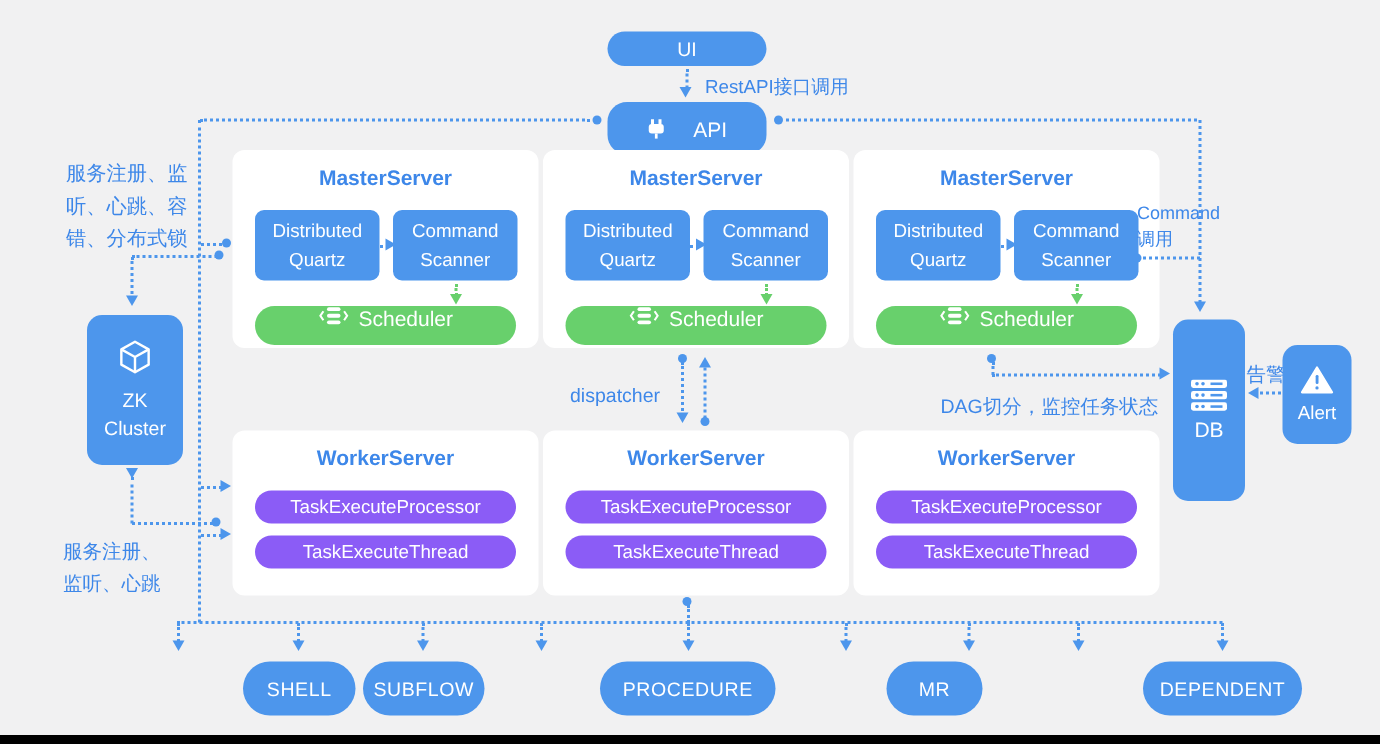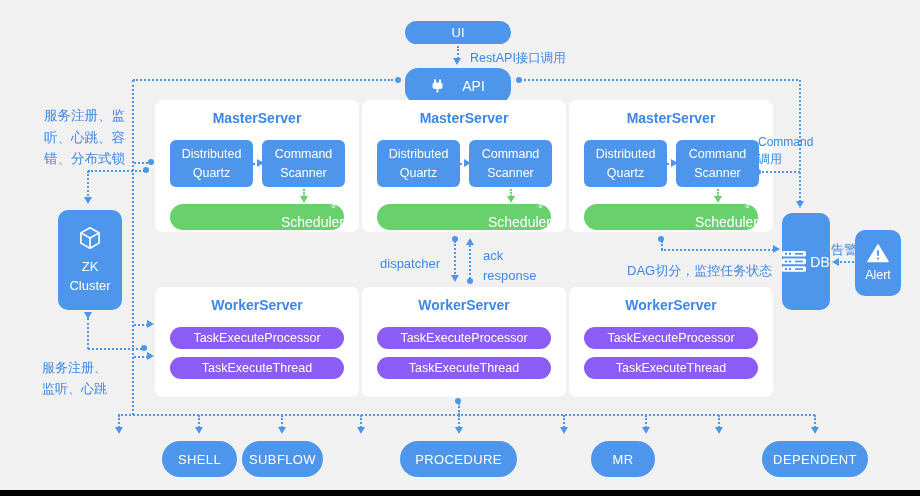--- a/index.html
+++ b/index.html
@@ -34,25 +34,25 @@
 
   
   .ui-pill{left:405px;top:21px;width:106px;height:23px;font-size:13px;border-radius:12px;}
   .api-pill{left:405px;top:68px;width:106px;height:35px;font-size:14px;border-radius:13px;gap:18px;}
   .rest-label{position:absolute;left:470px;top:50px;color:var(--label);font-size:12.5px;}
 
   
   .mini-box{position:absolute;background:var(--blue);color:#fff;border-radius:6px;display:flex;align-items:center;justify-content:center;text-align:center;font-size:12.5px;line-height:1.45;width:83px;height:47px;top:40px;}
   .mini-box.q{left:15px;}
   .mini-box.s{left:107px;}
-  .sched{position:absolute;left:15px;top:104px;width:174px;height:26px;background:var(--green);border-radius:13px;color:#fff;font-size:14px;display:flex;align-items:flex-end;justify-content:center;gap:6px;flex-direction:column;}
+  .sched{position:absolute;left:15px;top:104px;width:174px;height:26px;background:var(--green);border-radius:13px;color:#fff;font-size:14px;display:flex;align-items:flex-start;justify-content:center;gap:6px;}
   .wpill{position:absolute;left:15px;width:174px;height:22px;background:#8b5cf6;border-radius:11px;color:#fff;font-size:12.5px;display:flex;align-items:center;justify-content:center;}
 
   .zk{left:58px;top:210px;width:64px;height:100px;border-radius:10px;flex-direction:column;gap:7px;font-size:13px;text-align:center;line-height:1.45;}
-  .db{left:782px;top:213px;width:48px;height:97px;border-radius:10px;flex-direction:row;gap:4px;font-size:14px;}
+  .db{left:782px;top:213px;width:48px;height:121px;border-radius:10px;flex-direction:column;gap:4px;font-size:14px;}
   .alert{left:855px;top:230px;width:46px;height:66px;border-radius:10px;flex-direction:column;gap:5px;font-size:12.5px;}
 
   .task{top:441px;height:36px;font-size:13px;letter-spacing:.4px;border-radius:18px;}
 </style>
 </head>
 <body>
 
 <div id="canvas">
 
   <div class="node pill ui-pill">
@@ -178,22 +178,20 @@
     </div>
   </div>
 
   <div class="edot" style="left:452px;top:236px;"></div>
   <div class="dl-v" style="left:454px;top:241px;height:36px;"></div>
   <div class="arr down" style="left:451px;top:275px;"></div>
   <div class="arr up" style="left:466px;top:238px;"></div>
   <div class="dl-v" style="left:469px;top:245px;height:34px;"></div>
   <div class="edot" style="left:467px;top:278px;"></div>
   <div class="note" style="left:360px;top:254px;width:80px;text-align:right;">dispatcher</div>
-  <div class="note ml" style="left:483px;top:246px;line-height:1.5;">ack
-response</div>
 
   <div class="edot" style="left:658px;top:236px;"></div>
   <div class="dl-v" style="left:661px;top:241px;height:9px;"></div>
   <div class="dl-h" style="left:661px;top:249px;width:113px;"></div>
   <div class="arr right" style="left:773px;top:245px;"></div>
   <div class="note" style="left:627px;top:261px;white-space:nowrap;">DAG切分，监控任务状态</div>
 
   <div class="note ml" style="left:758px;top:134px;font-size:12px;line-height:1.45;">Command
 调用</div>
   <div class="edot" style="left:755px;top:169px;"></div>

